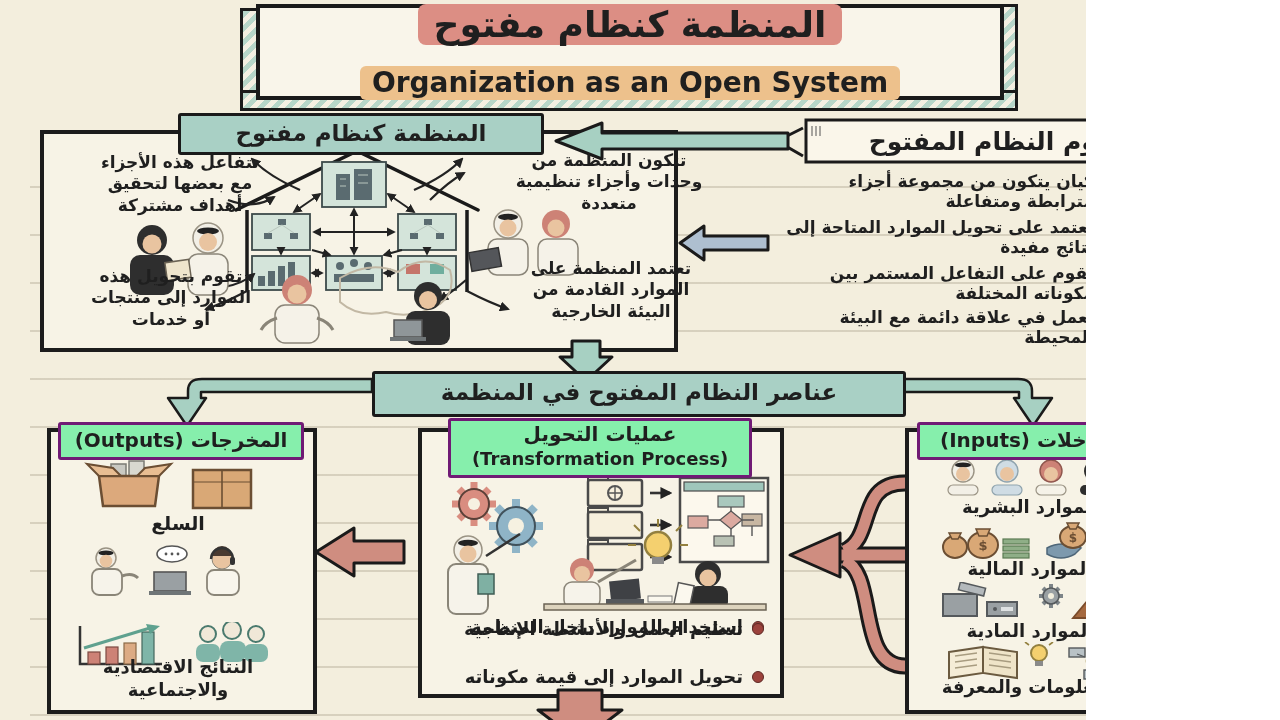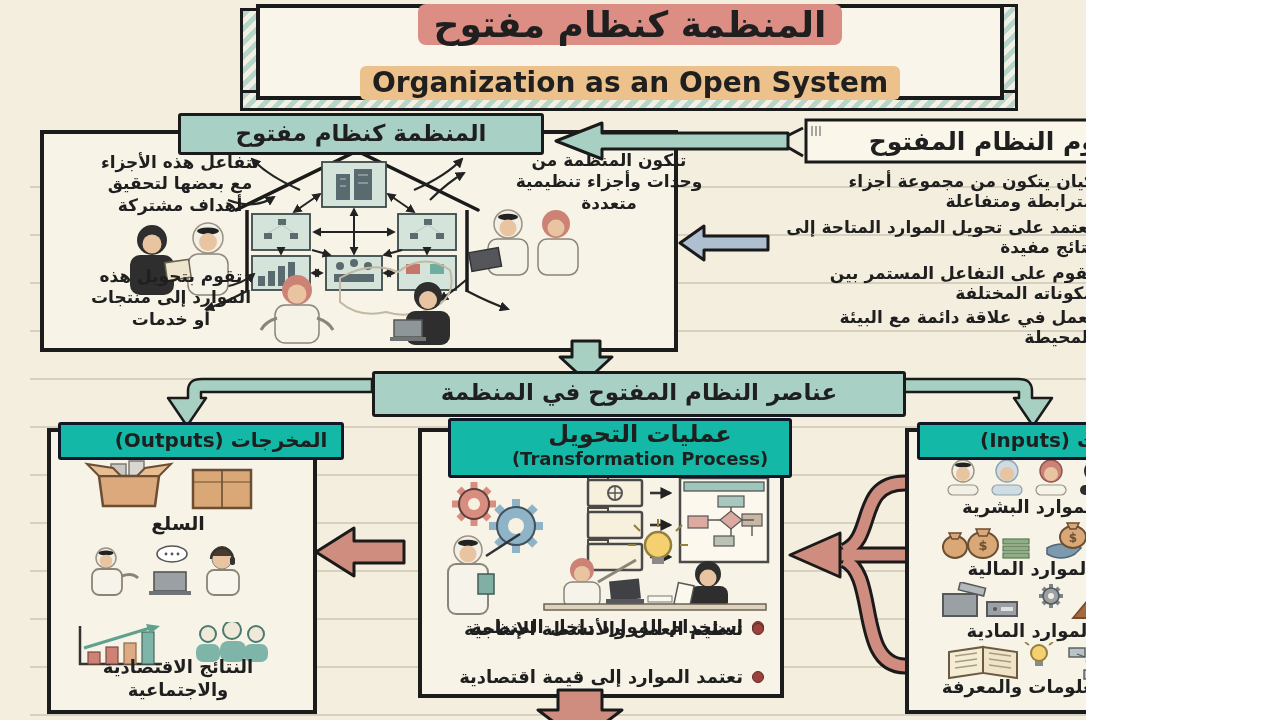--- a/index.html
+++ b/index.html
@@ -14,21 +14,21 @@
         box-shadow:inset 0 5px 7px rgba(90,78,56,.38), inset 0 -2px 2px rgba(255,255,255,.9);}
   
   .hatch{background:repeating-linear-gradient(135deg,#b7d6c9 0 5px,#f3efe2 5px 10px);border:3px solid #1a1a1a;}
   .title-face{left:256px;top:4px;width:740px;height:88px;background:#f9f5ea;border:4px solid #1a1a1a;
               display:flex;flex-direction:column;align-items:center;justify-content:center;gap:1px;z-index:3;}
   .hl-ar{background:#dc8e84;border-radius:8px;padding:0 16px;font-size:36px;font-weight:bold;line-height:1.15;}
   .hl-en{background:#edc18c;border-radius:6px;padding:0 12px;font-size:28px;font-weight:bold;line-height:1.2;margin-top:20px;}
   
   .frame{border:4px solid #1c1c1c;background:#f7f3e6;z-index:1;}
   .chip{background:#a9d0c5;border:3px solid #1a1a1a;border-radius:3px;font-weight:bold;text-align:center;z-index:4;}
-  .chip-tan{background:#14b8a6;border:3px solid #0f172a;border-radius:3px;font-weight:bold;text-align:center;z-index:4;padding-left:40px;}
+  .chip-tan{background:#86efac;border:3px solid #701a75;border-radius:3px;font-weight:bold;text-align:center;z-index:4;}
   .note{direction:rtl;font-weight:bold;font-size:17px;line-height:1.25;text-align:center;z-index:3;margin-left:43px;}
   .label{font-weight:bold;font-size:18px;text-align:center;direction:rtl;z-index:3;}
   .svgbox{z-index:3;}
   #overlay{position:absolute;left:0;top:0;z-index:2;pointer-events:none;}
   .ribbon-text{left:815px;top:123px;width:332px;height:38px;font-size:25px;font-weight:bold;
                text-align:right;line-height:38px;z-index:3;direction:rtl;}
   .c-row{position:absolute;display:flex;direction:rtl;align-items:center;gap:8px;width:372px;z-index:3;}
   .c-text{flex:1;font-size:17px;font-weight:bold;line-height:1.2;text-align:right;}
   .c-icon{width:54px;height:42px;flex:0 0 54px;}
   .t-bullet{position:absolute;display:flex;direction:rtl;align-items:center;gap:9px;width:332px;
@@ -72,21 +72,21 @@
   <div class="abs chip" style="left:178px;top:113px;width:360px;height:36px;font-size:23px;line-height:34px">المنظمة كنظام مفتوح</div>
 
   <div class="abs chip" style="left:372px;top:371px;width:528px;height:40px;font-size:23px;line-height:37px">عناصر النظام المفتوح في المنظمة</div>
 
   <div class="abs frame" style="left:47px;top:428px;width:262px;height:278px"></div>
   <div class="abs frame" style="left:418px;top:428px;width:358px;height:262px"></div>
   <div class="abs frame" style="left:905px;top:428px;width:250px;height:278px"></div>
 
   <div class="abs chip-tan" style="left:58px;top:422px;width:240px;height:32px;font-size:20px;line-height:30px;direction:rtl">المخرجات (Outputs)</div>
   <div class="abs chip-tan" style="left:448px;top:418px;width:298px;height:54px">
-    <div style="font-size:24px;line-height:26px">عمليات التحويل</div>
+    <div style="font-size:20px;line-height:26px">عمليات التحويل</div>
     <div style="font-size:18px;line-height:24px">(Transformation Process)</div>
   </div>
   <div class="abs chip-tan" style="left:917px;top:422px;width:226px;height:32px;font-size:20px;line-height:30px;direction:rtl">المدخلات (Inputs)</div>
 
   <div class="abs ribbon-text">مفهوم النظام المفتوح</div>
 
   <div class="c-row" style="left:784px;top:216px">
     <svg class="c-icon" viewBox="0 0 54 42">
       <rect x="22" y="1" width="18" height="7" rx="3" fill="#b85c50"></rect>
       <circle cx="16" cy="6" r="2" fill="#c9c3b2"></circle>
@@ -133,20 +133,21 @@
         <polygon points="8,14 14,15 10,20" fill="#333"></polygon>
       <path d="M47,12 Q50,21 44,26" stroke="#333" stroke-width="2" fill="none"></path>
         <polygon points="46,28 40,27 44,22" fill="#333"></polygon>
     </svg>
     <span class="c-text">يعمل في علاقة دائمة مع البيئة المحيطة</span>
   </div>
 
   <div class="abs note" style="left:48px;top:152px;width:178px">تتفاعل هذه الأجزاء مع بعضها لتحقيق أهداف مشتركة</div>
   <div class="abs note" style="left:468px;top:150px;width:196px">تتكون المنظمة من وحدات وأجزاء تنظيمية متعددة</div>
   <div class="abs note" style="left:44px;top:266px;width:168px">تقوم بتحويل هذه الموارد إلى منتجات أو خدمات</div>
+  <div class="abs note" style="left:468px;top:258px;width:200px">تعتمد المنظمة على الموارد القادمة من البيئة الخارجية</div>
 
   <svg id="overlay" width="1280" height="720" viewBox="0 0 1280 720">
     <defs>
       <marker id="ah" viewBox="0 0 10 10" refX="8" refY="5" markerWidth="4.6" markerHeight="4.6" orient="auto-start-reverse">
         <path d="M0,0 L10,5 L0,10 Z" fill="#222"></path>
       </marker>
     </defs>
 
     <g>
       <path d="M803,128 L777,141 L803,156" fill="none" stroke="#1a1a1a" stroke-width="3"></path>
@@ -406,21 +407,21 @@
   <div class="t-bullet" style="left:432px;top:616px">
     <span class="dot"></span>
     <span>استخدام الموارد داخل المنظمة</span>
   </div>
   <div class="t-bullet" style="left:432px;top:618px">
     <span class="dot"></span>
     <span>تنظيم العمل والأنشطة الإنتاجية</span>
   </div>
   <div class="t-bullet" style="left:432px;top:666px">
     <span class="dot"></span>
-    <span>تعتمد الموارد إلى قيمة اقتصادية</span>
+    <span>تحويل الموارد إلى قيمة مكوناته</span>
   </div>
 
   <div class="abs svgbox" style="left:935px;top:458px">
     <svg width="190" height="38" viewBox="0 0 190 38">
       <circle cx="28" cy="13" r="11" fill="#f2efe6" stroke="#9a9384" stroke-width="1.4"></circle>
       <ellipse cx="28" cy="7" rx="8" ry="2.6" fill="#222"></ellipse>
         <circle cx="28" cy="16" r="7" fill="#e9c4a0"></circle>
       <rect x="13" y="27" width="30" height="10" rx="5" fill="#f2efe6" stroke="#9a9384" stroke-width="1.2"></rect>
       <circle cx="72" cy="13" r="11" fill="#cfdce4" stroke="#8fa3ad" stroke-width="1.4"></circle>
         <circle cx="72" cy="16" r="7" fill="#e9c4a0"></circle>

